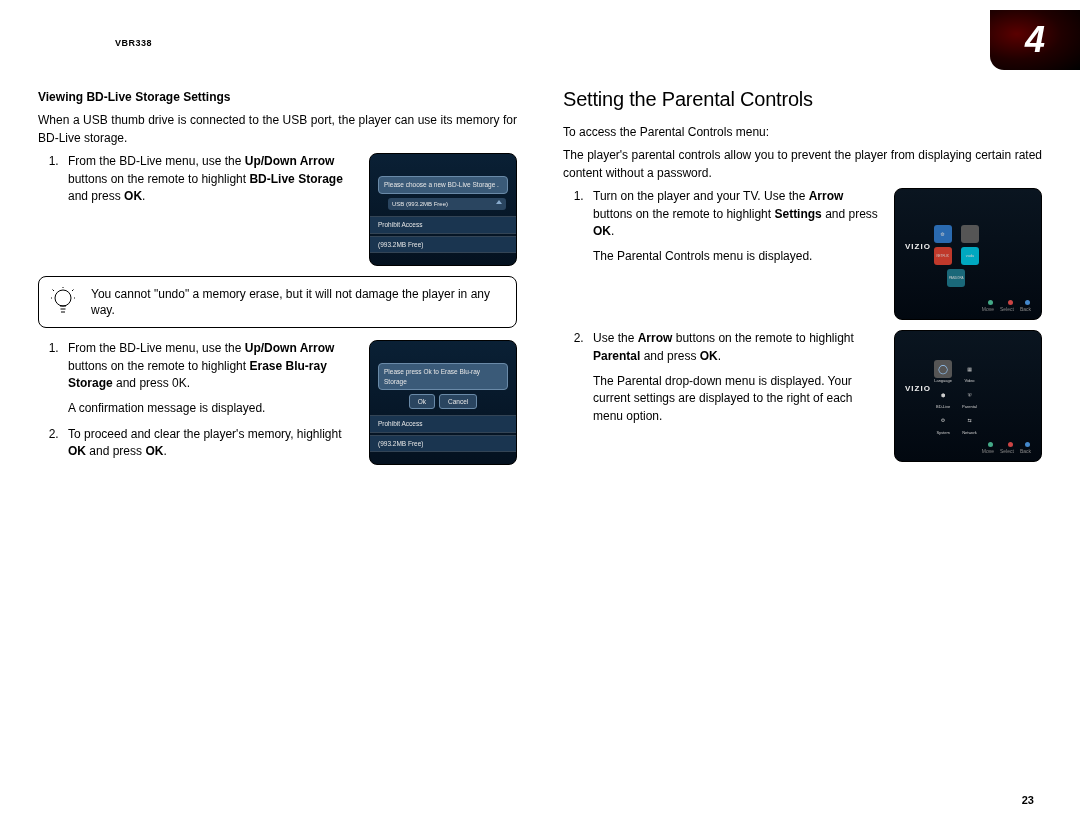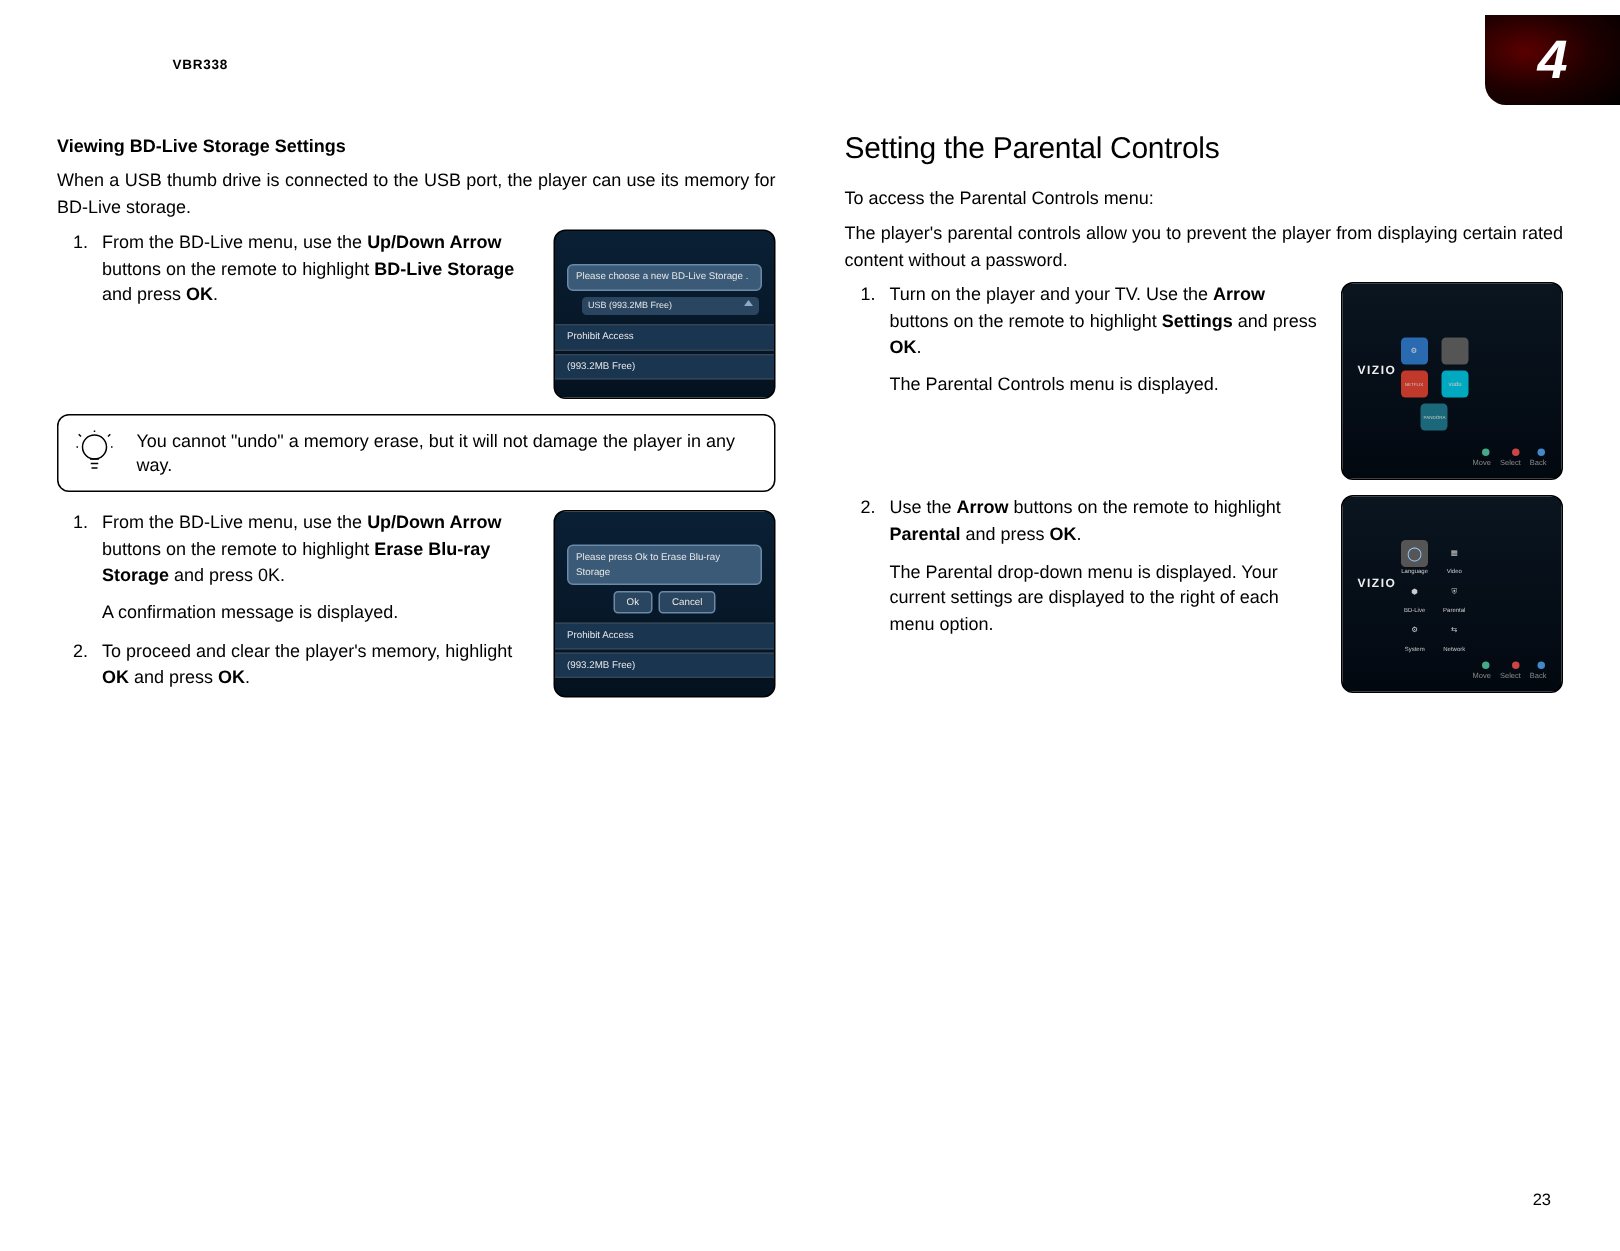--- a/index.html
+++ b/index.html
@@ -196,20 +196,21 @@
     justify-content:flex-end;
     gap:6px;
   }
   .dot{width:5px;height:5px;border-radius:50%;display:inline-block;vertical-align:middle;margin-right:1px;}
 
   .page-num {
     position: absolute;
     bottom: 28px;
     right: 46px;
     font-size: 11px;
+    font-weight: bold;
   }
   .chev{width:0;height:0;border-left:3px solid transparent;border-right:3px solid transparent;border-bottom:4px solid #88aacc;display:inline-block;}
 </style>
 </head>
 <body>
 
 <div class="header-model">VBR338</div>
 
 <div class="chapter-badge">
   <span class="num">4</span>

